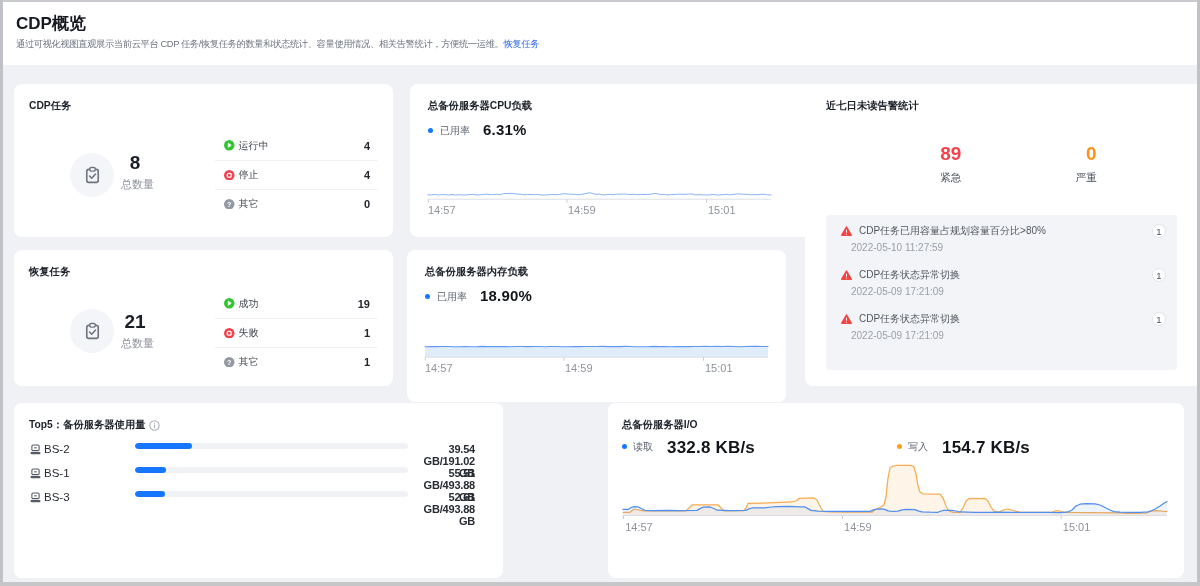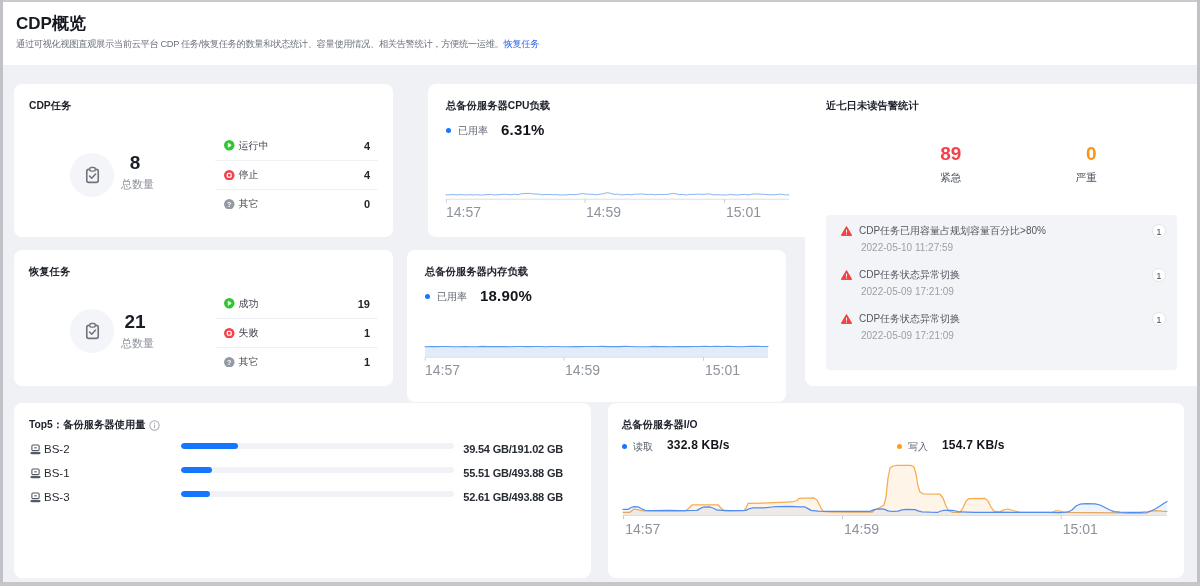--- a/index.html
+++ b/index.html
@@ -13,25 +13,25 @@
   .edge-bottom { left:0; right:0; bottom:0; height:4px; background:#c6c6c8; }
 
   .header { position:absolute; left:3px; top:2px; right:3px; height:63px; background:#fff; }
   .page-title { position:absolute; left:13px; top:10px; font-size:17px; font-weight:700; color:#16191f; letter-spacing:0; }
   .page-sub { position:absolute; left:13px; top:36px; font-size:9.3px; color:#6e737e; letter-spacing:-0.4px; }
   .learn-more { color:#2a63e8; text-decoration:none; cursor:pointer; }
 
   .card { position:absolute; background:#fff; border-radius:8px; }
   .card-title { position:absolute; font-size:10.3px; font-weight:700; color:#1d212a; top:15px; }
   #card-cdp    { left:14px;  top:84px;  width:379px; height:153px; }
-  #card-cpu    { left:428px; top:84px;  width:412px; height:153px; }
+  #card-cpu    { left:410px; top:84px;  width:412px; height:153px; }
   #card-alerts { left:805px; top:84px;  width:440px; height:302px; }
   #card-recovery { left:14px;  top:250px; width:379px; height:136px; }
   #card-mem    { left:407px; top:250px; width:379px; height:152px; }
-  #card-top5   { left:14px;  top:403px; width:577px; height:175px; }
+  #card-top5   { left:14px;  top:403px; width:489px; height:175px; }
   #card-io     { left:608px; top:403px; width:576px; height:175px; }
 
   
   .badge-wrap { position:absolute; width:80px; text-align:center; }
   #card-cdp .badge-wrap { left:81px; top:68px; }
   #card-recovery .badge-wrap { left:81px; top:61px; }
   .badge-circle { position:absolute; width:44px; height:44px; border-radius:50%; background:#f3f5f9;
                   display:flex; align-items:center; justify-content:center; }
   #card-cdp .badge-circle { left:56px; top:69px; }
   #card-recovery .badge-circle { left:56px; top:59px; }
@@ -44,56 +44,56 @@
   .status-row + .status-row { border-top:1px solid #f0f1f4; }
   .status-icon { width:10.5px; height:10.5px; flex:0 0 auto; margin-right:4px; display:block; }
   .status-label { font-size:10px; color:#42474f; flex:1 1 auto; }
   .status-value { font-size:11px; font-weight:600; color:#22262e; }
 
   
   .legend-dot { position:absolute; width:5px; height:5px; border-radius:50%; }
   .legend-label { position:absolute; font-size:10px; color:#5c6370; }
   .legend-value { position:absolute; font-size:15px; font-weight:700; color:#12151a; letter-spacing:0.2px; }
   .chart-svg { position:absolute; display:block; }
-  .axis-label { position:absolute; font-size:14px; color:#8e939b; }
+  .axis-label { position:absolute; font-size:11px; color:#8e939b; }
 
   #card-cpu .legend-dot, #card-mem .legend-dot { left:18px; top:44px; background:#1576ff; }
   #card-cpu .legend-label, #card-mem .legend-label { left:30px; top:40px; }
   #card-cpu .legend-value, #card-mem .legend-value { left:73px; top:37px; }
 
   
   .arrow-btn { position:absolute; right:15px; top:15px; width:12px; height:12px; cursor:pointer; }
   .alert-stats { position:absolute; left:21px; right:13px; top:58px; display:flex; }
   .alert-stat { flex:1 1 0; text-align:right; }
   .alert-stat-num { font-size:19px; font-weight:700; line-height:23px; }
   .alert-stat-label { font-size:10.5px; color:#4a515c; margin-top:6px; }
   .alert-panel { position:absolute; left:21px; top:131px; width:351px; height:155px; background:#f3f4f8;
                  border-radius:4px; padding:6px 11px 0 15px; overflow:hidden; }
   .alert-item { position:relative; height:44px; cursor:pointer; }
   .alert-item-head { display:flex; align-items:center; height:20px; }
   .alert-item-icon { width:11px; height:10px; margin-right:7px; flex:0 0 auto; }
   .alert-item-title { font-size:10px; color:#51575f; white-space:nowrap; }
-  .alert-item-time { font-size:10px; color:#9aa0a8; margin-left:20px; margin-top:1px; }
+  .alert-item-time { font-size:10px; color:#9aa0a8; margin-left:10px; margin-top:1px; }
   .alert-badge { position:absolute; right:0; top:3px; width:14px; height:14px; border-radius:50%; box-sizing:border-box;
                  background:#fff; border:1px solid #e3e5e9; font-size:9.5px; color:#4b515b;
                  display:flex; align-items:center; justify-content:center; }
 
   
   .info-icon { position:absolute; left:135px; top:14px; width:11px; height:11px; cursor:pointer; }
   .top5-rows { position:absolute; left:15px; right:28px; top:40px; }
   .top5-row { height:24.2px; display:flex; align-items:flex-start; }
   .top5-icon { width:13px; height:13px; flex:0 0 auto; }
   .top5-name { font-size:11.5px; color:#272b33; margin-left:2px; width:137px; }
   .top5-track { width:273px; height:5.5px; border-radius:3px; background:#f1f2f5; overflow:hidden; flex:0 0 auto; }
   .top5-fill { height:100%; border-radius:3px; background:#1576ff; }
   .top5-value { flex:1 1 auto; text-align:right; font-size:11px; font-weight:600; color:#272b33; letter-spacing:-0.2px; }
 
   
   #card-io .legend-label { top:37px; }
-  #card-io .legend-value { top:34.5px; font-size:12px; }
+  #card-io .legend-value { top:34.5px; font-size:17px; }
 </style>
 </head>
 <body>
 
 <div class="header">
   <div class="page-title">CDP概览</div>
   <div class="page-sub"><span>通过可视化视图直观展示当前云平台 CDP 任务/恢复任务的数量和状态统计、容量使用情况、相关告警统计，方便统一运维。</span><a class="learn-more">恢复任务</a></div>
 </div>
 
 <div class="card" id="card-cdp">

